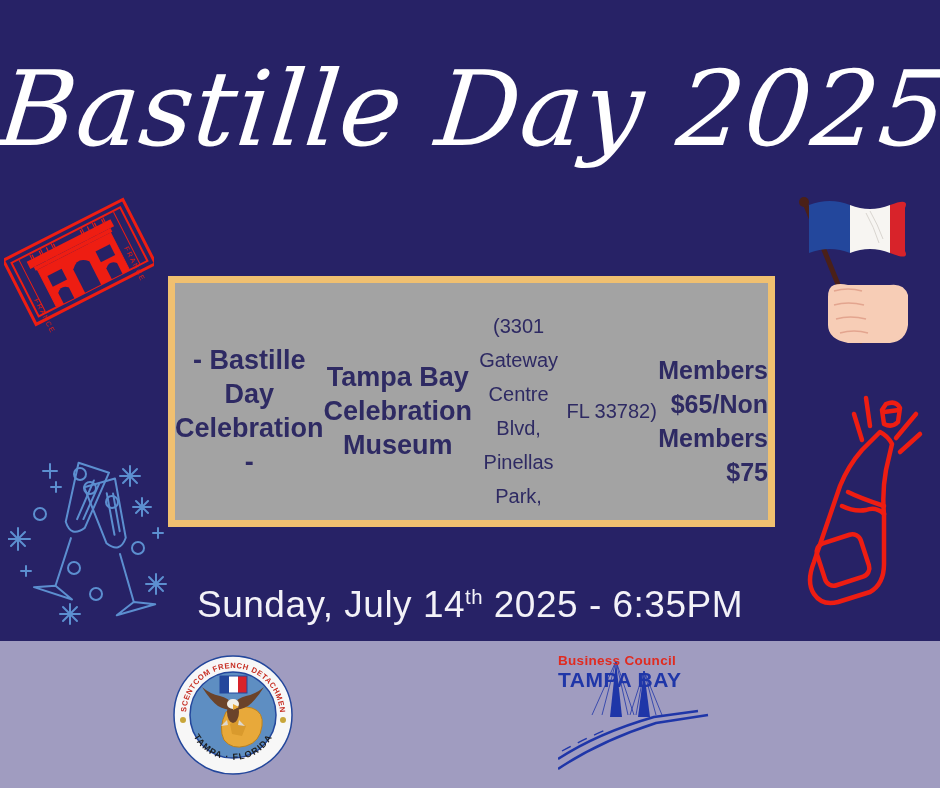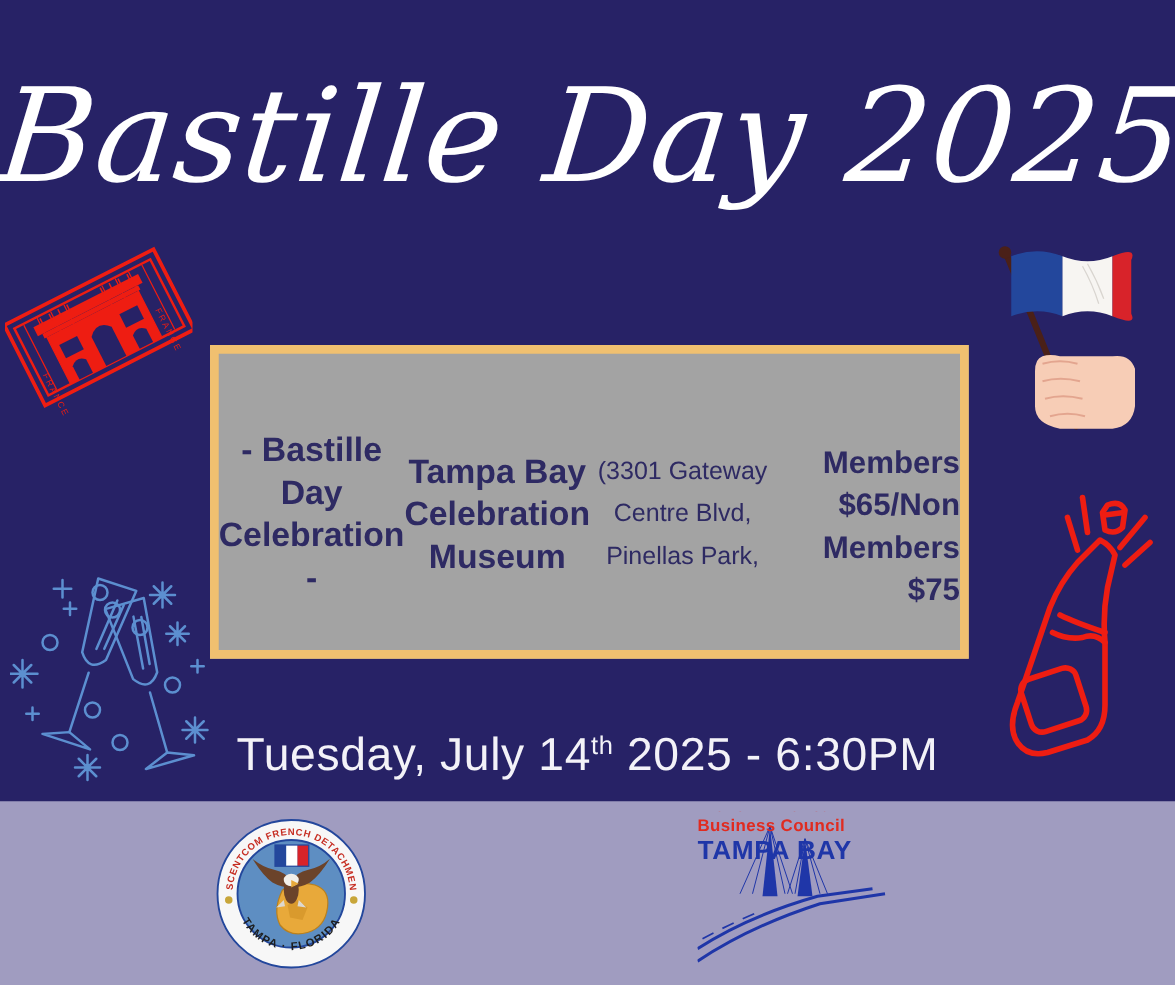--- a/index.html
+++ b/index.html
@@ -224,25 +224,26 @@
       </g>
     </svg>
   </div>
 
   <div class="title">Bastille Day 2025</div>
 
   <div class="info-box">
     <div class="info-line bold">- Bastille Day Celebration -</div>
     <div class="info-line bold">Tampa Bay Celebration Museum</div>
     <div class="info-line">(3301 Gateway Centre Blvd, Pinellas Park,</div>
+    <div class="info-line">FL 33782)</div>
     <div class="info-line price">Members $65/Non Members $75</div>
   </div>
 
   <div class="date-line">
-    <span>Tuesday, July 14</span><sup>th</sup><span> 2025 - 6:30PM</span>
+    <span>Sunday, July 14</span><sup>th</sup><span> 2025 - 6:35PM</span>
   </div>
 
   <div class="logo-band">
 
     <div class="logo-item">
       <svg width="122" height="122" viewBox="0 0 122 122">
         <defs>
           <path id="arcTop" d="M14 61 A47 47 0 0 1 108 61"></path>
           <path id="arcBot" d="M16 61 A45 45 0 0 0 106 61"></path>
         </defs>

